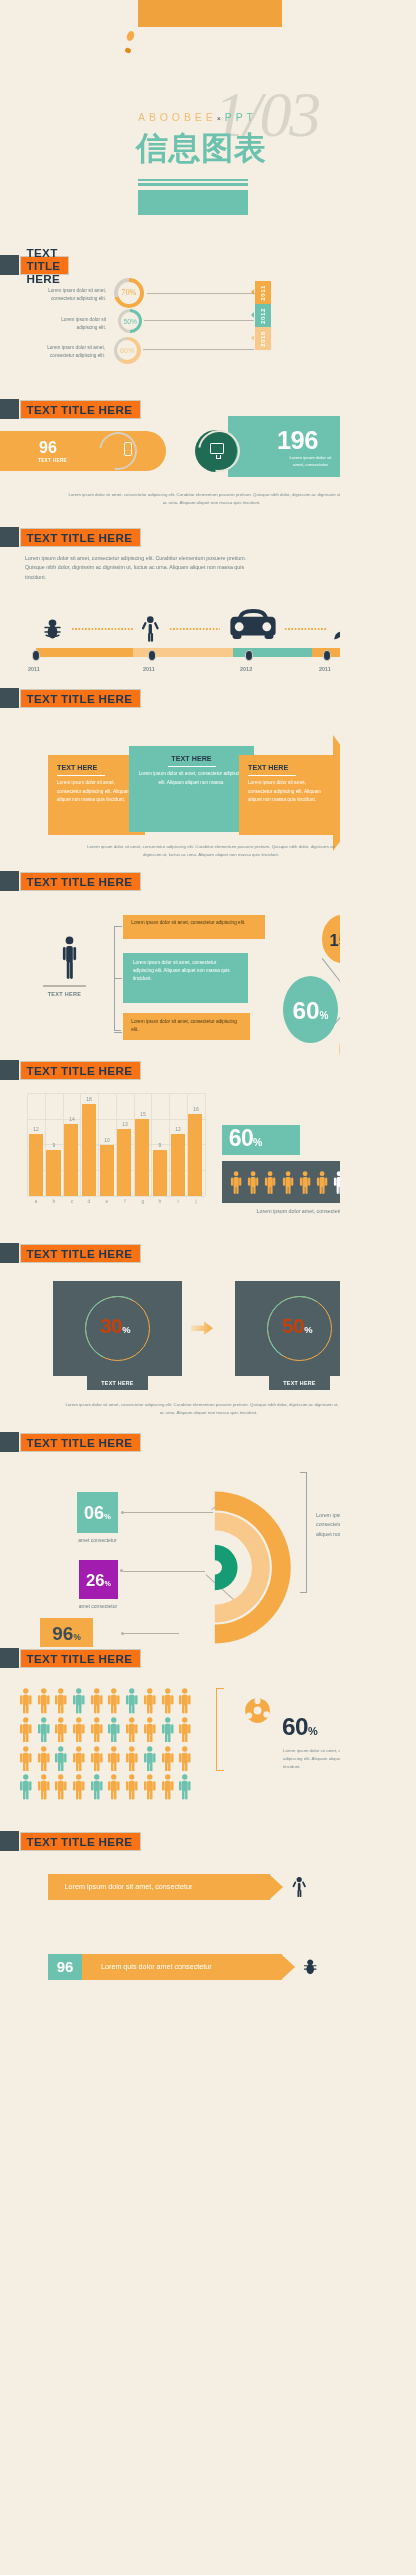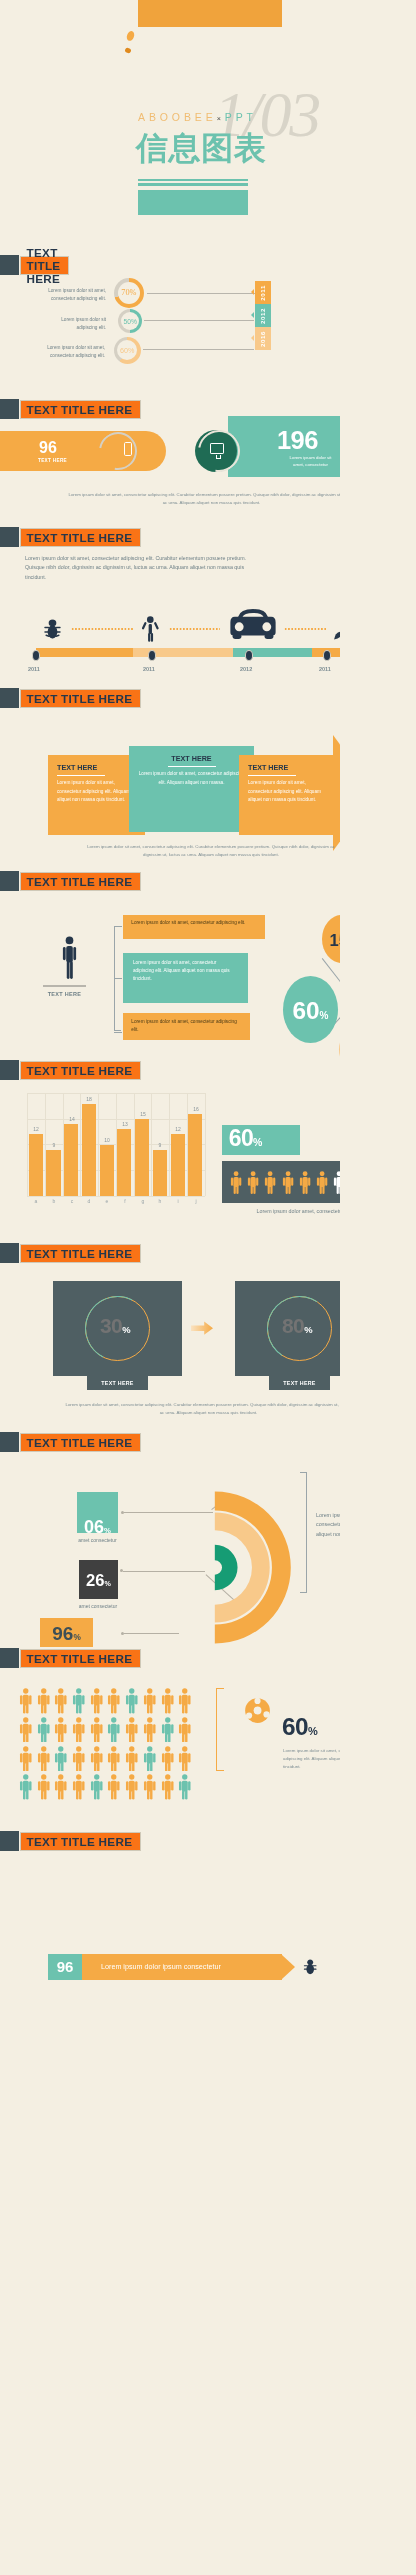--- a/index.html
+++ b/index.html
@@ -273,21 +273,21 @@
   .s7 .fold { position: absolute; right: 0; top: 0; width: 0; height: 0;
               border-top: 12.2px solid #3c494d; border-left: 12.2px solid transparent; }
   .s7 .tag { position: absolute; top: 133px; width: 61px; height: 14.4px;
              background: #4f5f63; color: #fff; font-size: 5.3px; font-weight: bold;
              display: flex; align-items: center; justify-content: center; letter-spacing: 0.3px; }
   .s7 .ring { position: absolute; width: 65px; height: 65px; border-radius: 50%;
               border: 1.7px solid #f5aa45; }
   .s7 .ringarc { position: absolute; width: 65px; height: 65px; border-radius: 50%;
                  border: 1.7px solid transparent; }
   .s7 .pnum { position: absolute; display: flex; align-items: baseline; }
-  .s7 .pnum .n { color: #737373; font-size: 21px; font-weight: bold; letter-spacing: -0.6px; }
+  .s7 .pnum .n { color: #c2410c; font-size: 21px; font-weight: bold; letter-spacing: -0.6px; }
   .s7 .pnum .p { color: #fff; font-size: 9.4px; font-weight: bold; }
   .s7 .midarrow { position: absolute; left: 191px; top: 78px; width: 22px; height: 14.4px; }
   .s7 .caption { position: absolute; left: 64px; top: 158px; width: 289px; text-align: center; }
 
   
   .s8 { height: 216px; }
   .s8 .kbox { position: absolute; display: flex; align-items: baseline;
               justify-content: center; }
   .s8 .kbox .n { font-weight: bold; }
   .s8 .kbox .p { font-weight: bold; }
@@ -747,48 +747,48 @@
         </defs>
     <path fill="url(#ga)" d="M0 8 L24 8 L24 1 L40 13 L24 25 L24 18 L0 18 Z"></path>
   </svg>
 
   <div class="panel p2">
     <div class="fold"></div>
   </div>
   <div class="ring" style="left:267px;top:53px;"></div>
   <div class="ringarc" style="left:267px;top:53px;border-top-color:#6cc2ae;border-left-color:#6cc2ae;transform:rotate(-12deg);"></div>
   <div class="pnum" style="left:282px;top:71px;">
-    <span class="n">80</span>
+    <span class="n">50</span>
     <span class="p">%</span>
   </div>
   <div class="tag" style="left:269px;">
     <span>TEXT HERE</span>
   </div>
 
   <div class="caption body-txt-sm">Lorem ipsum dolor sit amet, consectetur adipiscing elit. Curabitur elementum posuere pretium. Quisque nibh dolor, dignissim ac dignissim ut, luctus ac urna. Aliquam aliquet non massa quis tincidunt.</div>
 </div>
 
 <div class="section s8">
   <div class="sec-head">
     <div class="sq"></div>
     <div class="box">
       <span>TEXT TITLE HERE</span>
     </div>
   </div>
 
   <div class="kbox" style="left:77px;top:60px;width:41px;height:41px;background:#6cc2ae;">
-    <span class="n" style="color:#fff;font-size:18px;padding-top:25px;">06</span>
+    <span class="n" style="color:#fff;font-size:18px;padding-top:11px;">06</span>
     <span class="p" style="color:#fff;font-size:7.8px;">%</span>
   </div>
   <div class="klabel" style="left:67px;top:105px;width:61px;text-align:center;">amet consectetur</div>
   <div class="dot" style="left:121px;top:79px;"></div>
   <div class="leader" style="left:124px;top:80px;width:89px;"></div>
   <div class="leader" style="left:210px;top:73px;width:13.3px;transform:rotate(-38deg);"></div>
 
-  <div class="kbox" style="left:79px;top:128px;width:39px;height:39px;background:#404040;">
+  <div class="kbox" style="left:79px;top:128px;width:39px;height:39px;background:#a21caf;">
     <span class="n" style="color:#fff;font-size:16.6px;padding-top:11px;">26</span>
     <span class="p" style="color:#fff;font-size:7.2px;">%</span>
   </div>
   <div class="klabel" style="left:62px;top:171px;width:72px;text-align:center;">amet consectetur</div>
   <div class="dot" style="left:120px;top:137px;"></div>
   <div class="leader" style="left:123px;top:139px;width:82px;"></div>
   <div class="leader" style="left:200px;top:158px;width:47px;transform:rotate(42deg);"></div>
 
   <div class="kbox" style="left:40px;top:186px;width:53px;height:29px;background:#f5aa45;">
     <span class="n" style="color:#3e4f56;font-size:19px;padding-top:5px;">96</span>
@@ -1163,26 +1163,40 @@
 </div>
 
 <div class="section s10">
   <div class="sec-head">
     <div class="sq"></div>
     <div class="box">
       <span>TEXT TITLE HERE</span>
     </div>
   </div>
 
+  <div class="ban" style="left:48px;top:43px;">
+    <div class="banbody" style="width:222px;">
+      <span>Lorem ipsum dolor sit amet, consectetur</span>
+    </div>
+    <div class="bantip"></div>
+    <svg style="margin-left:9px;" width="14.4" height="21" viewBox="0 0 30 48">
+      <circle class="ic" cx="15" cy="8" r="6"></circle>
+      <rect class="ic" x="12" y="16" width="6" height="18" rx="2.5"></rect>
+      <rect class="ic" x="2" y="12" width="4" height="14" rx="2" transform="rotate(25 4 19)"></rect>
+      <rect class="ic" x="24" y="12" width="4" height="14" rx="2" transform="rotate(-25 26 19)"></rect>
+      <rect class="ic" x="11" y="32" width="4" height="16" rx="2"></rect>
+      <rect class="ic" x="16" y="32" width="4" height="16" rx="2"></rect>
+    </svg>
+  </div>
 
 
   <div class="ban" style="left:48px;top:123px;">
     <div class="sqnum">96</div>
     <div class="banbody" style="width:200px;padding-left:19px;">
-      <span>Lorem ipsum dolor ipsum consectetur</span>
+      <span>Lorem quis dolor amet consectetur</span>
     </div>
     <div class="bantip"></div>
     <svg style="margin-left:7.8px;" width="14.4" height="19" viewBox="0 0 34 42">
       <ellipse class="ic" cx="17" cy="11" rx="7" ry="6"></ellipse>
       <rect class="ic" x="13" y="5" width="8" height="3" rx="1.5"></rect>
       <ellipse class="ic" cx="17" cy="27" rx="9" ry="12"></ellipse>
       <rect class="ic" x="15.5" y="15" width="3" height="24"></rect>
       <rect class="ic" x="2" y="18" width="9" height="2.6" rx="1.3"></rect>
       <rect class="ic" x="23" y="18" width="9" height="2.6" rx="1.3"></rect>
       <rect class="ic" x="2" y="26" width="9" height="2.6" rx="1.3"></rect>

